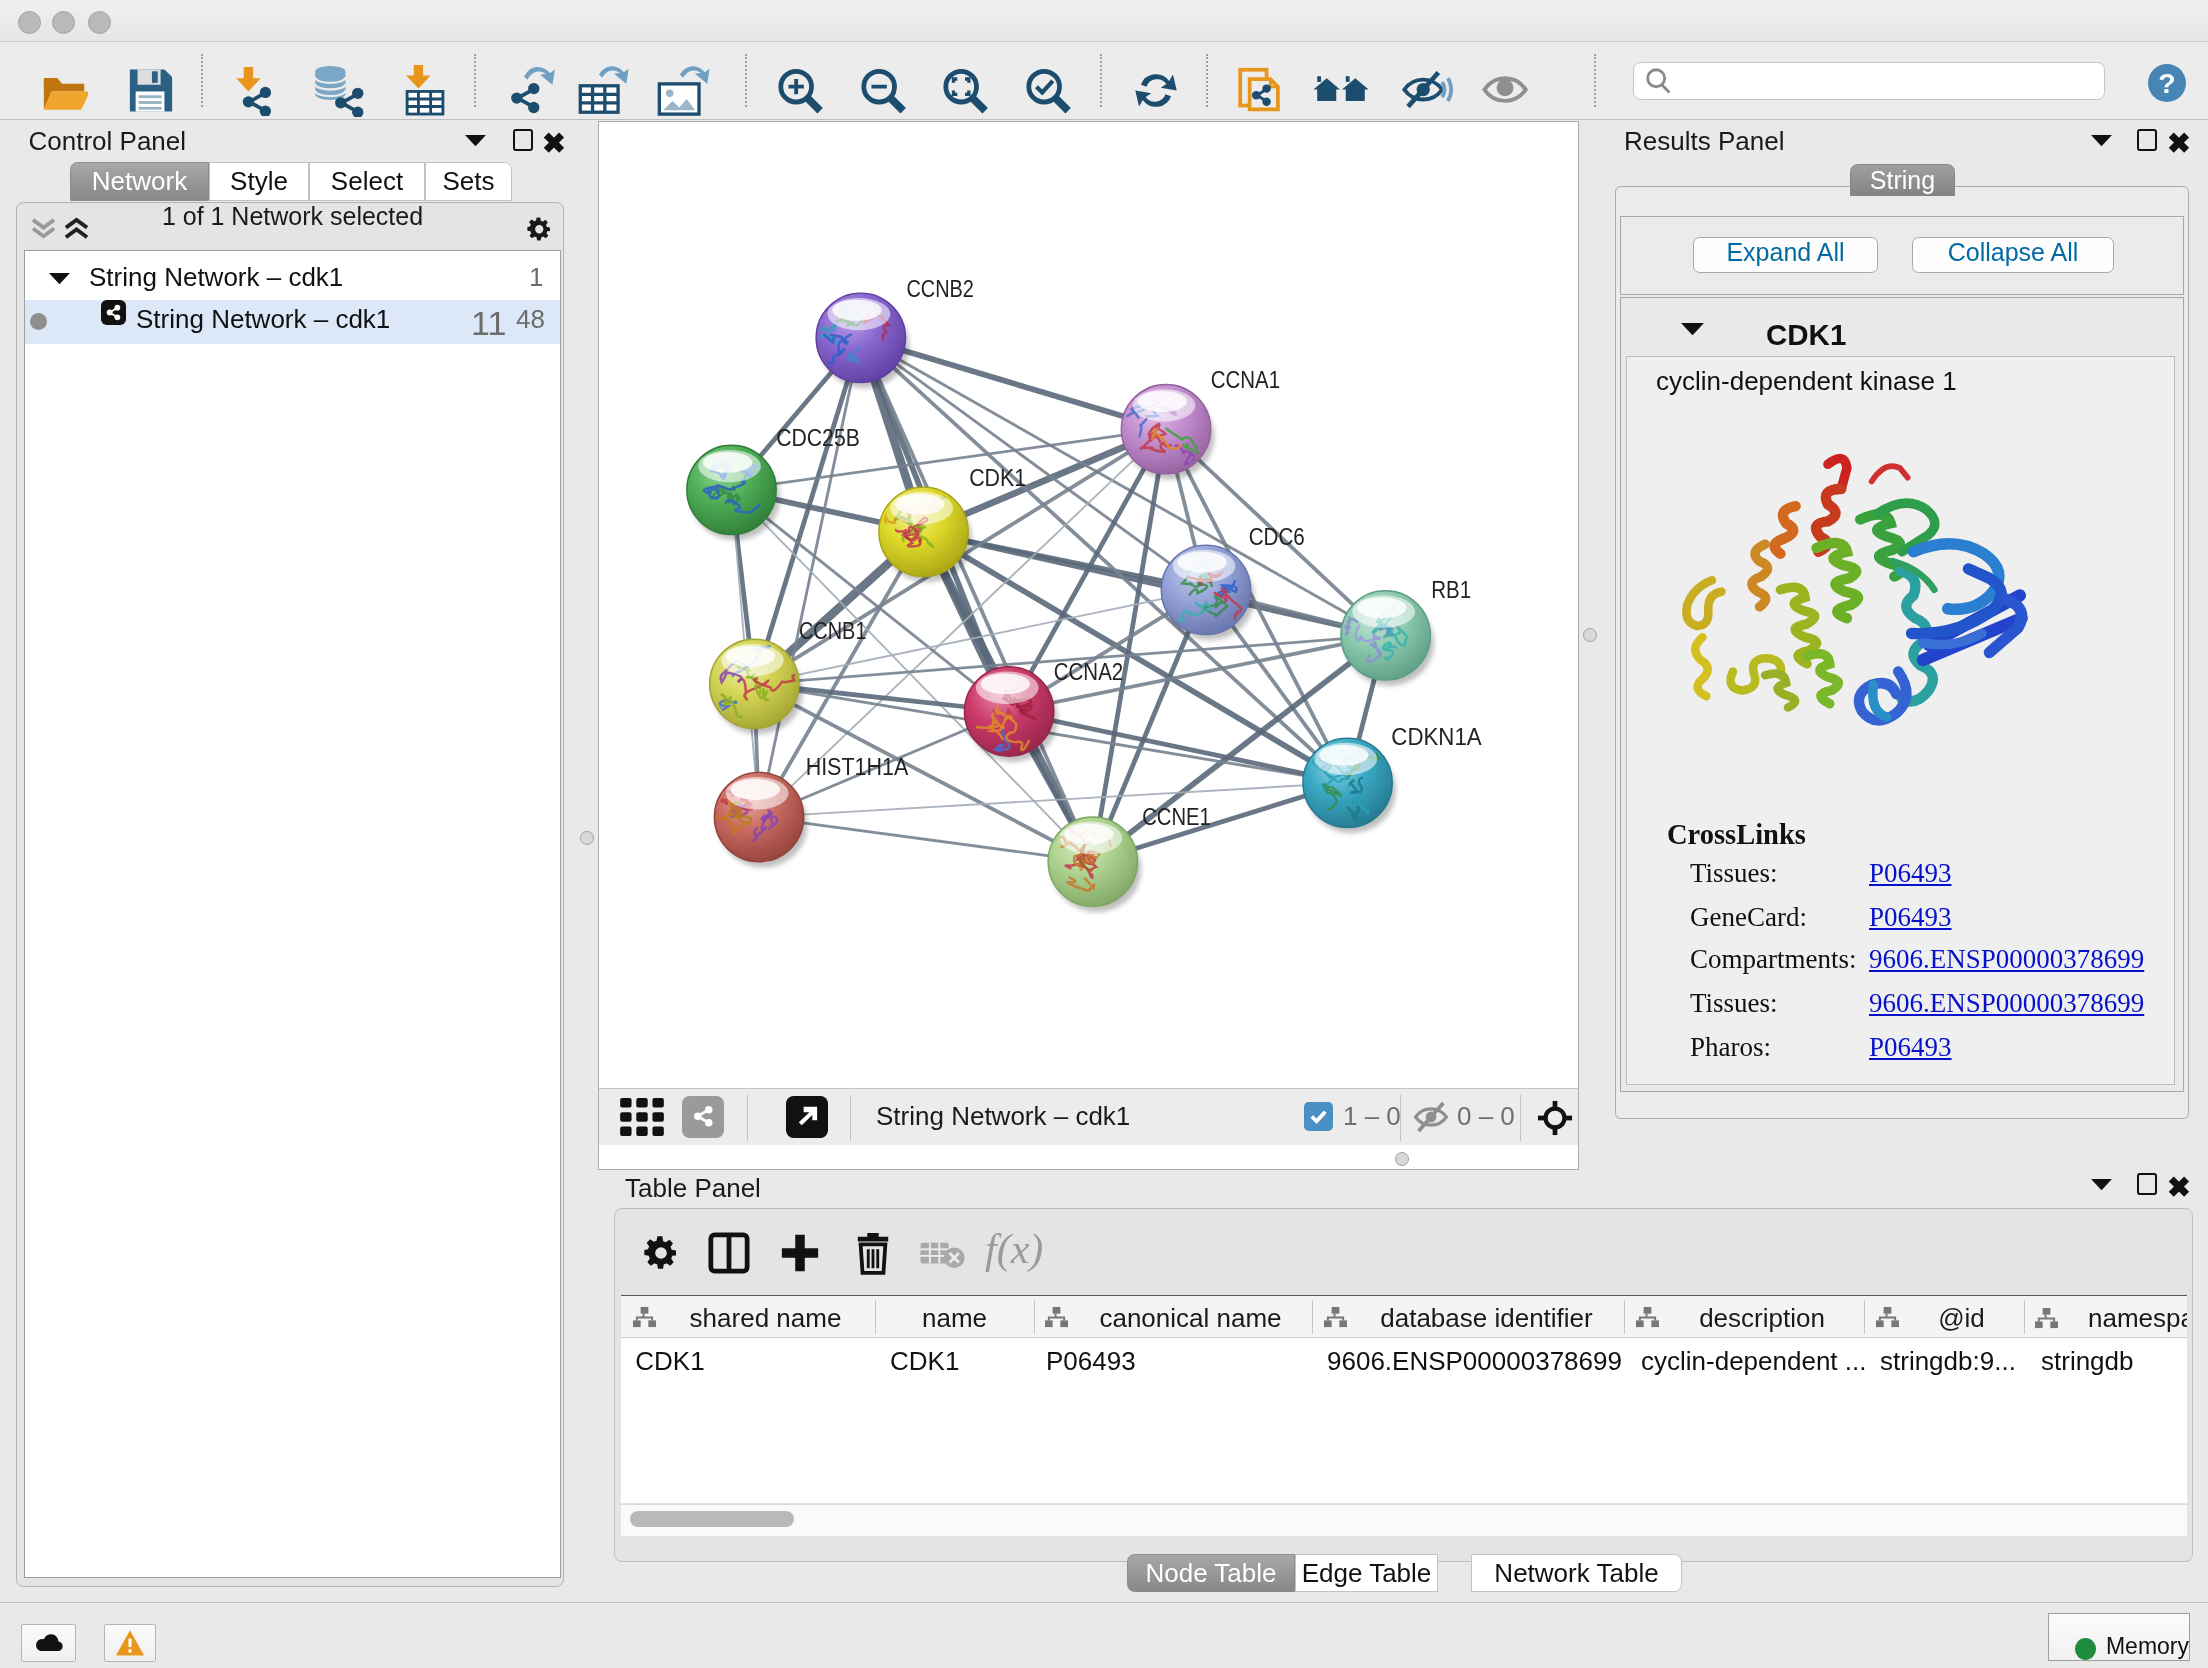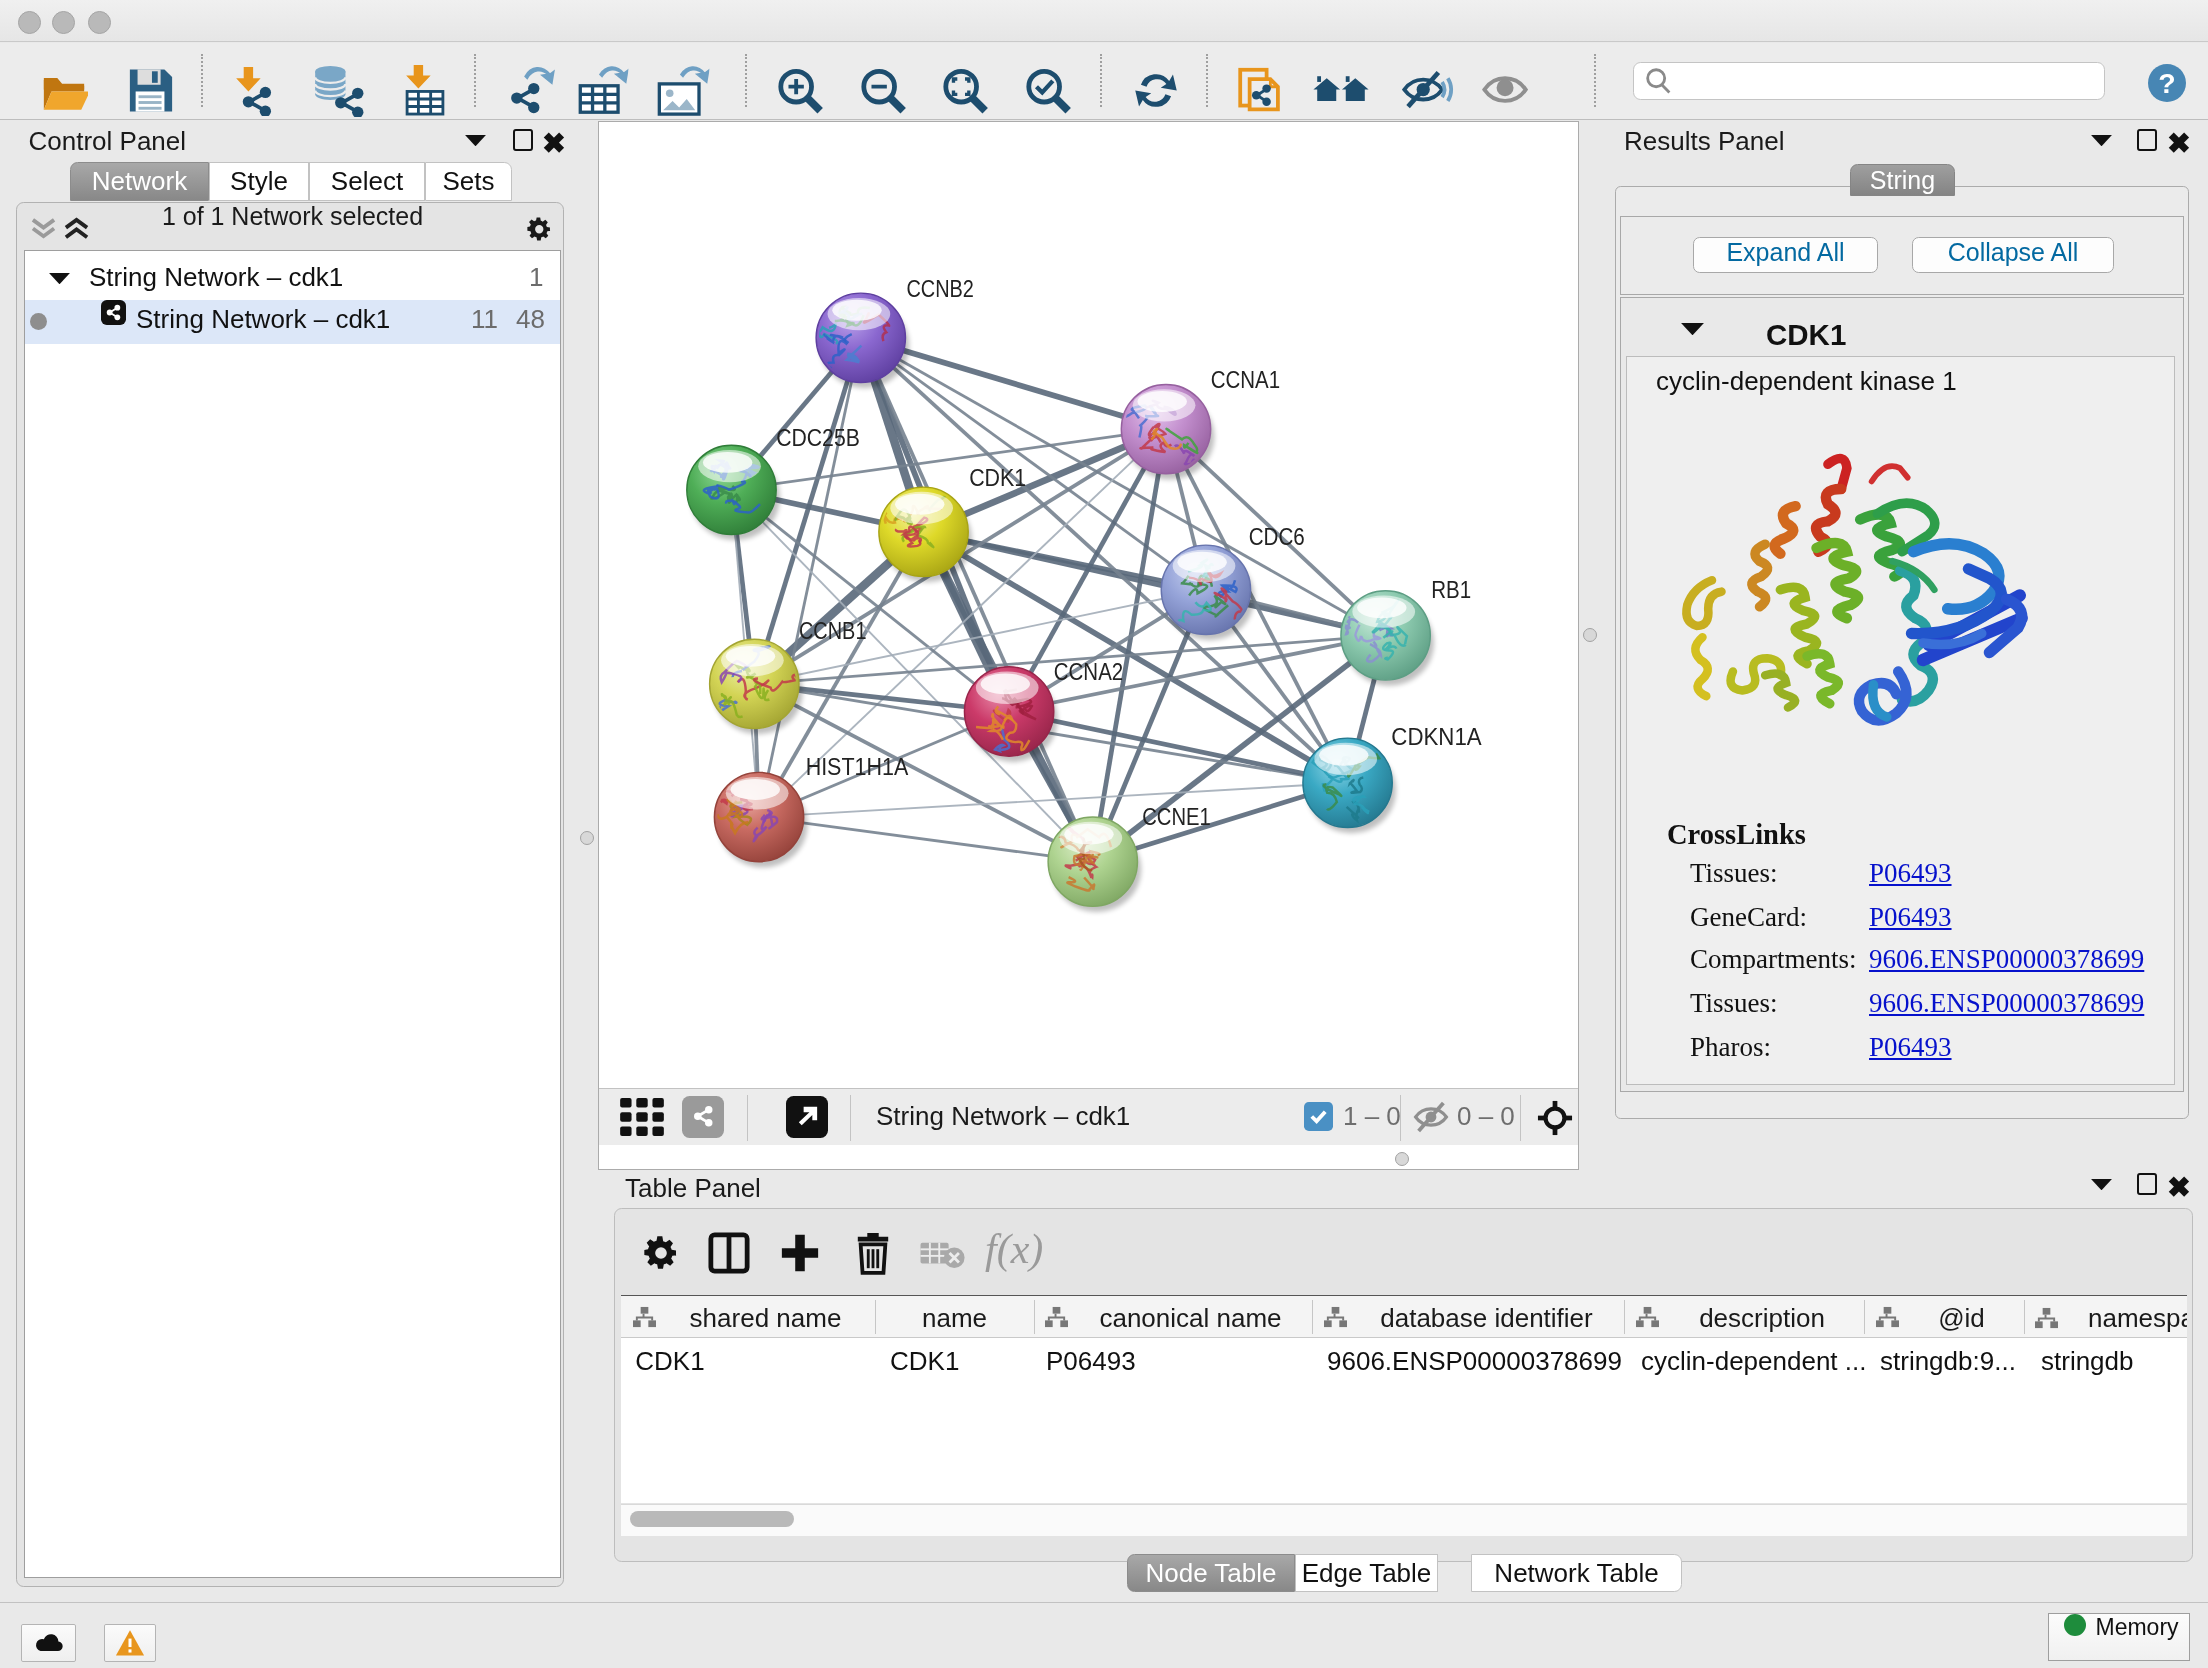--- a/index.html
+++ b/index.html
@@ -247,21 +247,21 @@
       <rect x="0" y="0" width="26" height="26" rx="6" fill="#111"></rect>
       <g stroke="#fff" stroke-width="2">
         <line x1="17" y1="8" x2="9" y2="13"></line>
         <line x1="9" y1="13" x2="17" y2="18"></line>
       </g>
       <circle cx="17" cy="8" r="3" fill="#fff"></circle>
       <circle cx="9" cy="13" r="3" fill="#fff"></circle>
       <circle cx="17" cy="18" r="3" fill="#fff"></circle>
     </svg></div>
 <div class="abs" style="left:136px; top:304px; font-size:26px; color:#111;">String Network – cdk1</div>
-<div class="abs" style="left:471px; top:304px; font-size:26px; color:#6c6c6c;">11</div>
+<div class="abs" style="left:471px; top:304px; font-size:34px; color:#6c6c6c;">11</div>
 <div class="abs" style="left:516px; top:304px; font-size:26px; color:#6c6c6c;">48</div>
 
 <div class="abs" id="netview">
   <svg id="netsvg" width="979" height="966" viewBox="0 0 1029 1016">
       <defs>
         <radialGradient id="gCCNB2" cx="38%" cy="30%" r="75%">
           <stop offset="0%" stop-color="#b9a0ea"></stop>
           <stop offset="45%" stop-color="#8a67cf"></stop>
           <stop offset="100%" stop-color="#5e3fa0"></stop>
         </radialGradient>
@@ -776,21 +776,21 @@
 
 <div class="abs" id="statusline"></div>
 <div class="sbtn" style="left:21px; width:55px; text-align:center;"><svg width="32" height="25" viewBox="0 0 34 26" style="margin-top:5.7px;">
       <path fill="#111" d="M27 11a8 8 0 0 0-15.5-2.6A6.5 6.5 0 0 0 8 21h18a5 5 0 0 0 1-10z"></path>
     </svg></div>
 <div class="sbtn" style="left:104px; width:52px; text-align:center;"><svg width="30" height="27.6" viewBox="0 0 32 29" style="margin-top:3.8px;">
       <polygon points="16,1 31,28 1,28" fill="#e8961e"></polygon>
       <rect x="14.4" y="10" width="3.2" height="9" fill="#fff"></rect>
       <rect x="14.4" y="21.5" width="3.2" height="3.4" fill="#fff"></rect>
     </svg></div>
-<div class="abs" id="membtn" style="display:flex; align-items:flex-start;">
+<div class="abs" id="membtn" style="display:flex; align-items:flex-end;padding-left:11px;">
     <span style="width:22px; height:22px; border-radius:50%; background:#1e8c3c; margin:0 9.5px 0 15px;"></span>
     <span>Memory</span>
   </div>
 
 <div class="abs" style="left: 614px; top: 1208px; width: 1579px; height: 88px;">
  <div class="abs" style="left:27px; top:25px;"><svg width="40" height="40" viewBox="0 0 24 24">
         <path fill-rule="evenodd" fill="#111" d="M12 8.5A3.5 3.5 0 1 0 12 15.5 3.5 3.5 0 0 0 12 8.5zm9 5v-3l-2.6-.5a6.7 6.7 0 0 0-.7-1.6l1.5-2.2-2.1-2.1-2.2 1.5c-.5-.3-1-.5-1.6-.7L12.8 2h-3l-.5 2.6c-.6.2-1.1.4-1.6.7L5.5 3.8 3.4 5.9l1.5 2.2c-.3.5-.5 1-.7 1.6L2 10.2v3l2.6.5c.2.6.4 1.1.7 1.6l-1.5 2.2 2.1 2.1 2.2-1.5c.5.3 1 .5 1.6.7l.5 2.6h3l.5-2.6c.6-.2 1.1-.4 1.6-.7l2.2 1.5 2.1-2.1-1.5-2.2c.3-.5.5-1 .7-1.6l2.6-.4z"></path>
       </svg></div>
  <div class="abs" style="left:94px; top:24px;"><svg width="42" height="42" viewBox="0 0 44 44">
         <rect x="3" y="3" width="38" height="38" rx="4" fill="none" stroke="#111" stroke-width="5"></rect>

